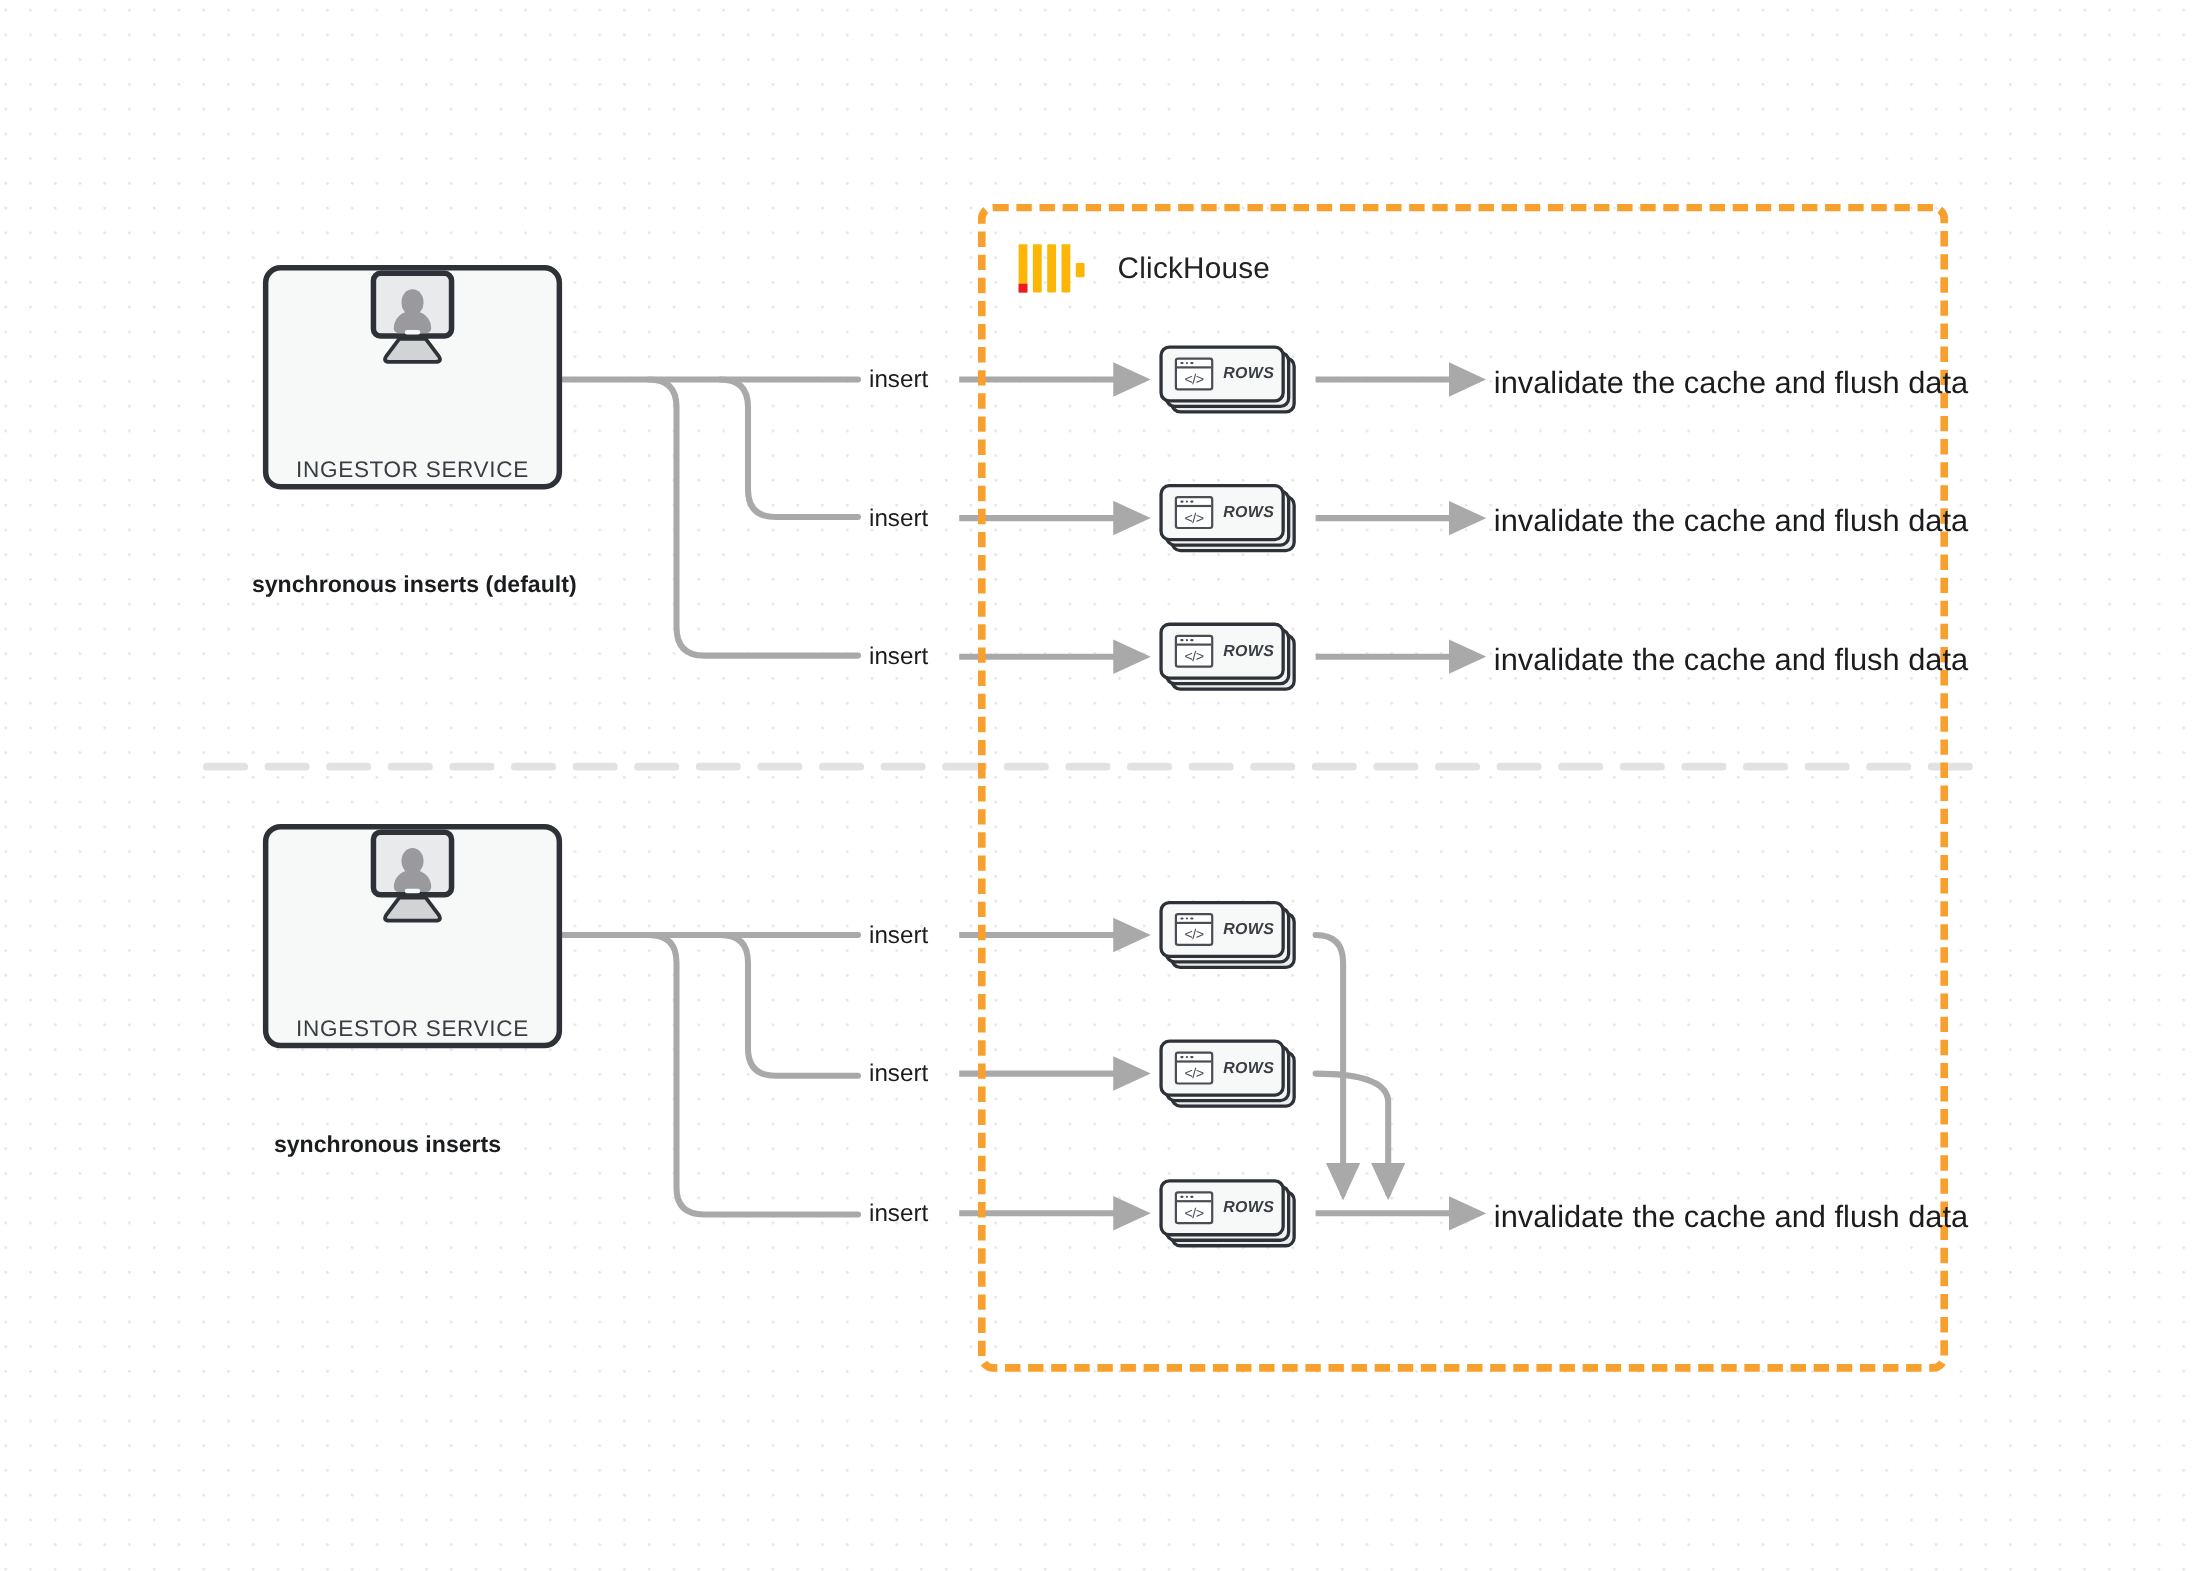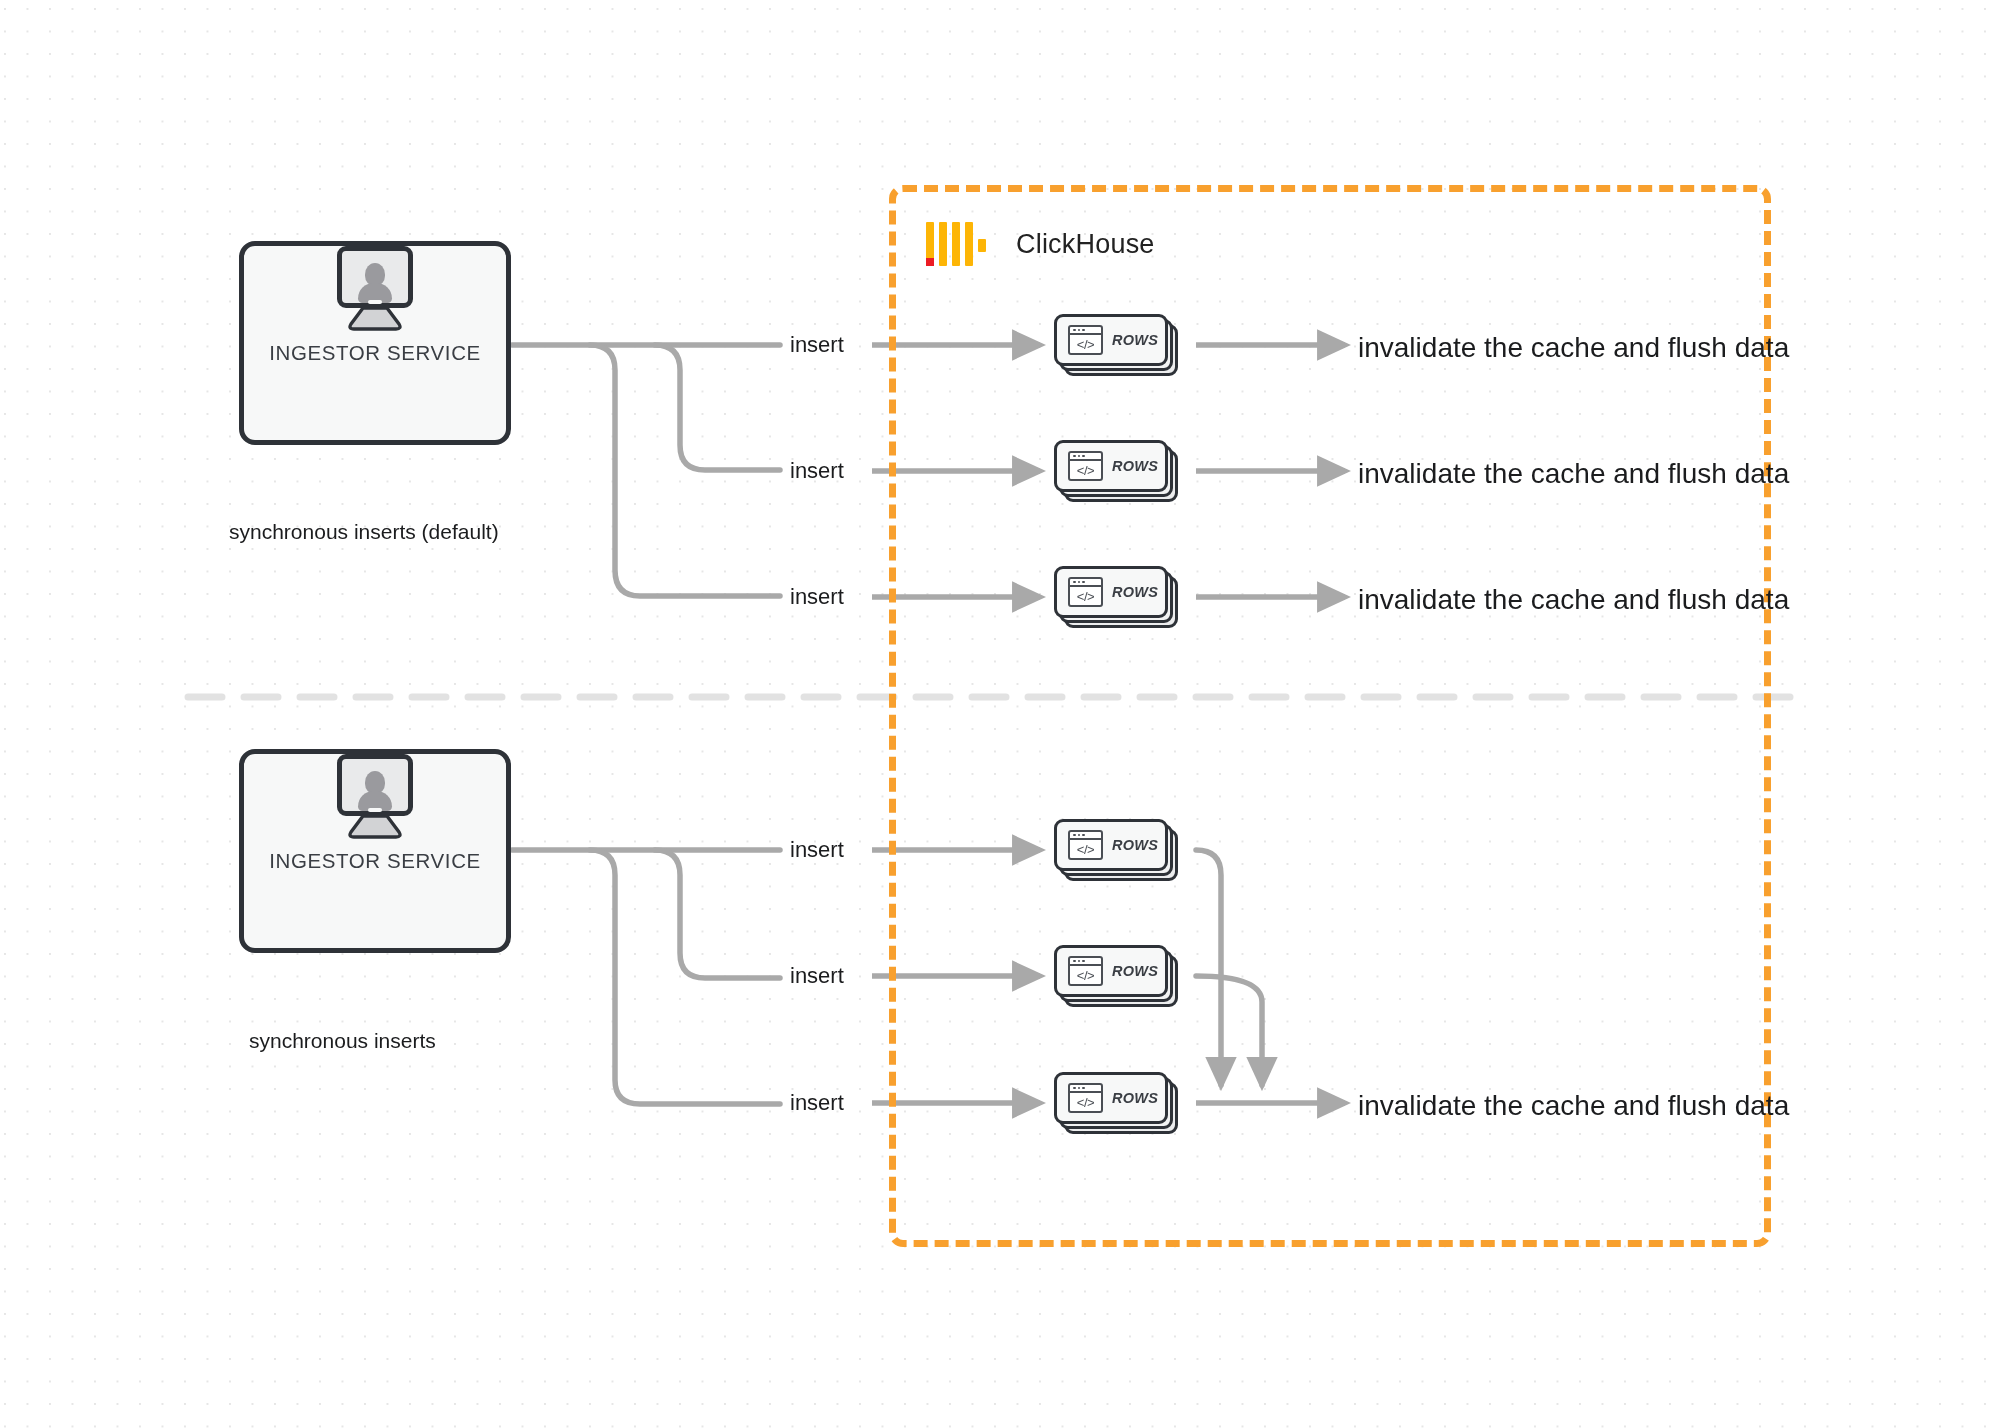--- a/index.html
+++ b/index.html
@@ -95,21 +95,21 @@
     position: absolute;
     width: 272px;
     height: 204px;
     background: #F7F8F8;
     border: 5px solid #2E3238;
     border-radius: 16px;
     box-sizing: border-box;
     display: flex;
     flex-direction: column;
     align-items: center;
-    justify-content: flex-start;
+    justify-content: space-between;
   }
   .service-box.top { left: 239px; top: 241px; }
   .service-box.bottom { left: 239px; top: 749px; }
 
   .monitor {
     position: relative;
     width: 92px;
     height: 85px;
     margin-bottom: 10px;
   }
@@ -166,21 +166,21 @@
     font-size: 20.5px;
     color: #3A3E44;
     letter-spacing: 0.6px;
     white-space: nowrap;
   }
 
   
   .section-caption {
     position: absolute;
     font-size: 21px;
-    font-weight: normal;
+    font-weight: bold;
     color: #1B1C1E;
     white-space: nowrap;
   }
   .section-caption.sync { left: 229px; top: 520px; }
   .section-caption.async { left: 249px; top: 1029px; }
 
   
   .rows-card {
     position: absolute;
     width: 124px;

